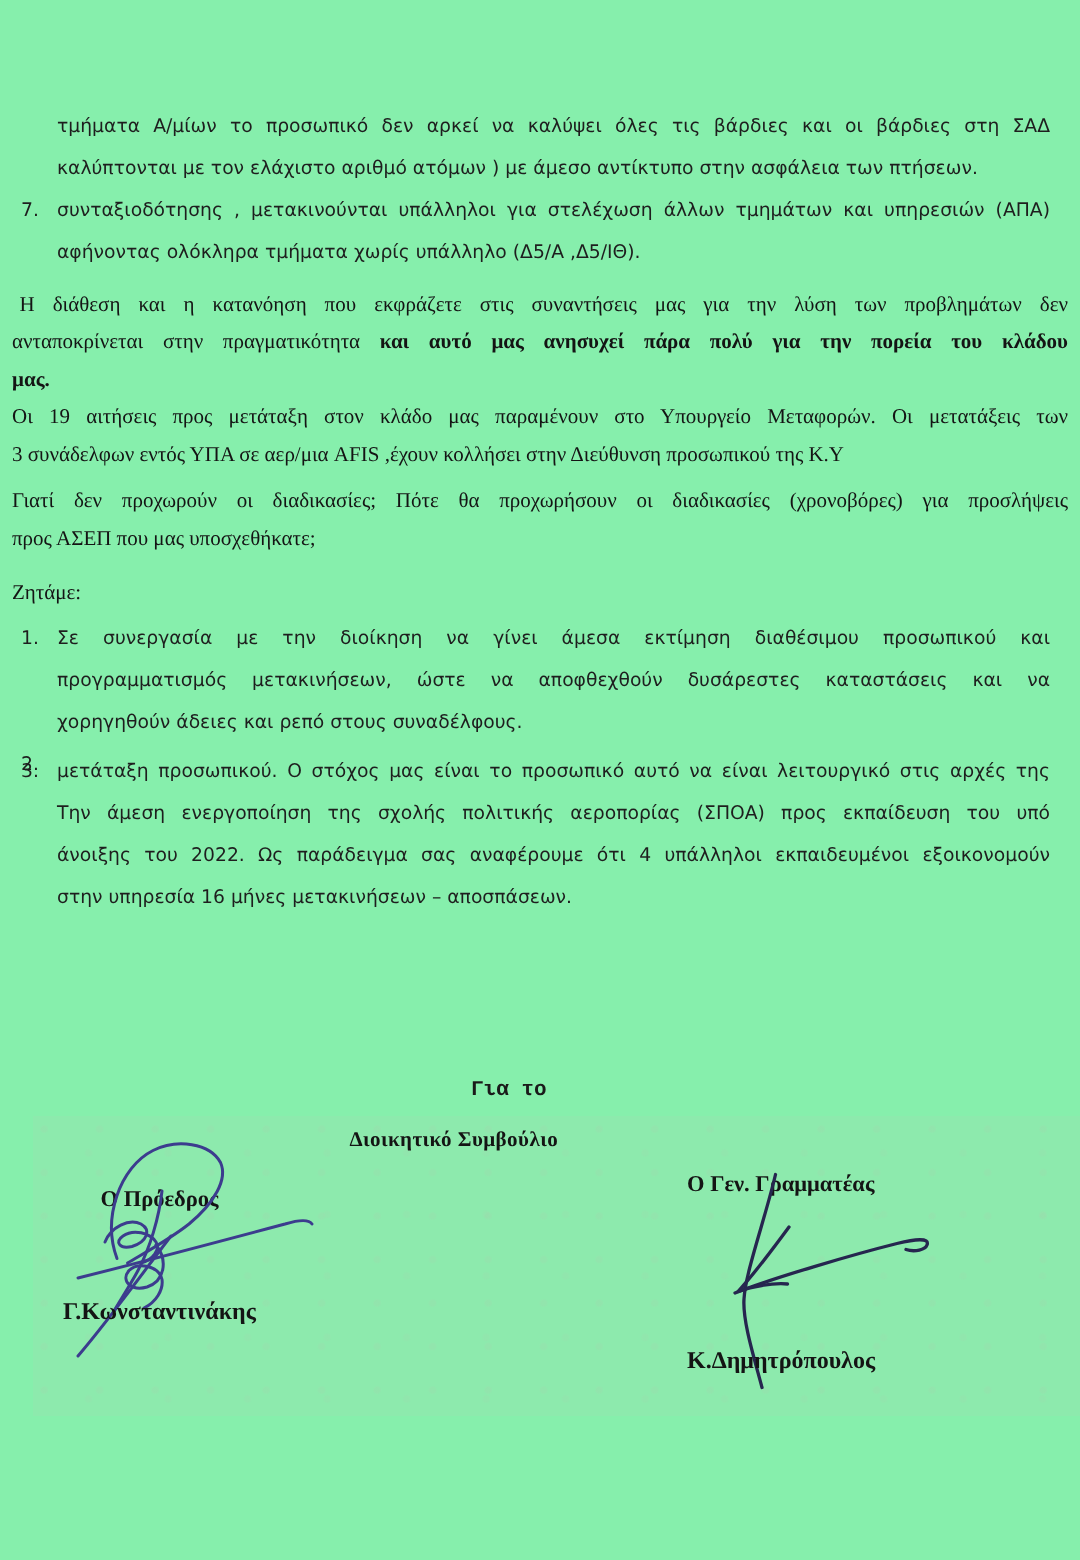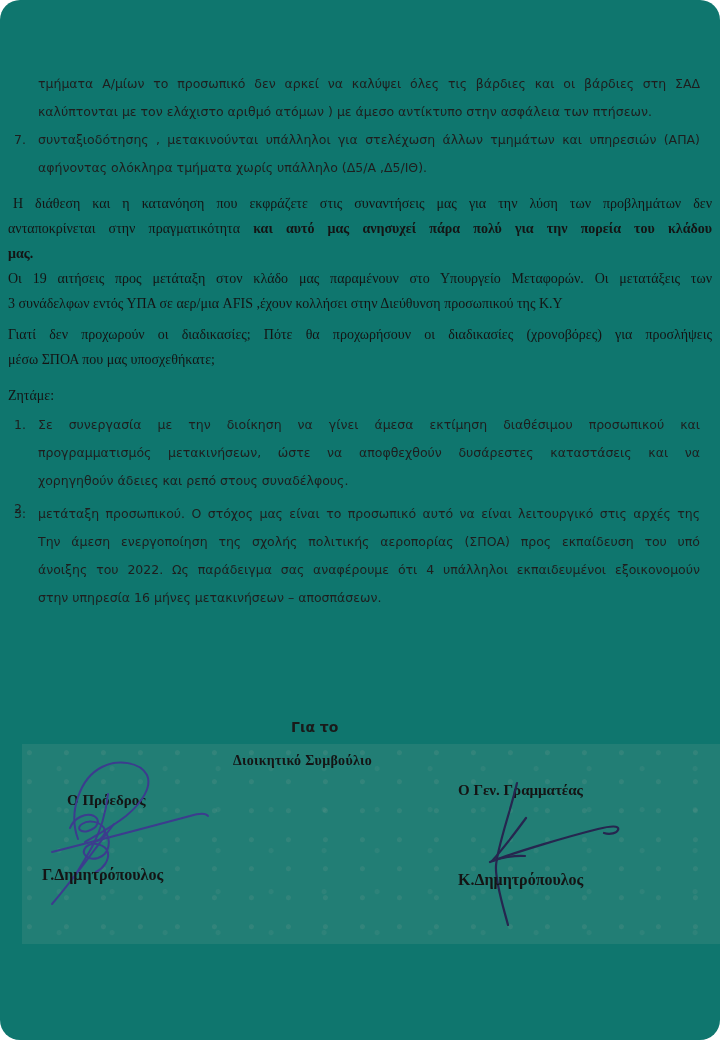--- a/index.html
+++ b/index.html
@@ -1,23 +1,22 @@
 <!DOCTYPE html>
 <html><head>
 <meta charset="utf-8">
 <style>
   html,body{margin:0;padding:0;background:#ffffff;}
   .page{
     position:relative;
     width:720px;height:1040px;
-    background:#0f766e;
+    background:#86efac;
     overflow:hidden;
     font-family:"DejaVu Sans",sans-serif;
     color:#1e1e1e;
-    border-radius:20px;
   }
   
   .scan-band{
     position:absolute;left:22px;top:744px;width:698px;height:200px;
     background:
       radial-gradient(circle at 20% 30%, rgba(190,182,170,0.10) 0 2px, transparent 3px),
       radial-gradient(circle at 70% 60%, rgba(190,182,170,0.08) 0 2px, transparent 3px),
       rgba(206,199,188,0.10);
     background-size:37px 29px, 53px 41px, auto;
   }
@@ -37,28 +36,28 @@
     font-family:"Liberation Serif",serif;
     font-size:14px;line-height:25px;color:#141414;
   }
   .serif-block .para.gap{margin-top:6px;}
   .serif-block .para.gap2{margin-top:11px;}
   .p1 .ln:first-child{text-indent:5px;}
   .demands{margin-top:3px;}
   .demands .num-item.gap{margin-top:5px;}
   
   .abs{position:absolute;}
-  .for-label{left:291px;top:719px;font-size:14px;font-weight:bold;color:#1a1a1a;}
+  .for-label{left:314px;top:719px;font-size:14px;font-weight:bold;color:#1a1a1a;font-family:Liberation Mono, monospace;}
   .board-label{left:233px;top:753px;font-family:"Liberation Serif",serif;font-size:14px;font-weight:bold;color:#141414;letter-spacing:0.3px;}
   .sig-title{font-family:"Liberation Serif",serif;font-size:15px;font-weight:bold;color:#141414;}
   .title-left{left:67px;top:792px;}
   .title-right{left:458px;top:782px;}
   .sig-name{font-family:"Liberation Serif",serif;font-size:16px;font-weight:bold;color:#141414;}
   .name-left{left:42px;top:866px;}
-  .name-right{left:458px;top:871px;}
+  .name-right{left:458px;top:899px;}
   svg.sig{position:absolute;overflow:visible;}
   .sig path{fill:none;stroke-linecap:round;stroke-linejoin:round;}
 </style>
 </head>
 <body>
 
 <div class="page">
 
   <div class="scan-band"></div>
 
@@ -81,21 +80,21 @@
         <div class="ln">Η διάθεση και η κατανόηση που εκφράζετε στις συναντήσεις μας για την λύση των προβλημάτων δεν</div>
         <div class="ln">ανταποκρίνεται στην πραγματικότητα <b>και αυτό μας ανησυχεί πάρα πολύ για την πορεία του κλάδου</b></div>
         <div class="ln last"><b>μας.</b></div>
       </div>
     <div class="para">
         <div class="ln">Οι 19 αιτήσεις προς μετάταξη στον κλάδο μας παραμένουν στο Υπουργείο Μεταφορών. Οι μετατάξεις των</div>
         <div class="ln last">3 συνάδελφων εντός ΥΠΑ σε αερ/μια AFIS ,έχουν κολλήσει στην Διεύθυνση προσωπικού της Κ.Υ</div>
       </div>
     <div class="para gap">
         <div class="ln">Γιατί δεν προχωρούν οι διαδικασίες; Πότε θα προχωρήσουν οι διαδικασίες (χρονοβόρες) για προσλήψεις</div>
-        <div class="ln last">μέσω ΣΠΟΑ που μας υποσχεθήκατε;</div>
+        <div class="ln last">προς ΑΣΕΠ που μας υποσχεθήκατε;</div>
       </div>
     <div class="para gap2">
         <div class="ln last">Ζητάμε:</div>
       </div>
   </div>
 
   <div class="sans-block demands">
     <div class="num-item">
       <span class="num">1.</span>
       <div>
@@ -138,16 +137,16 @@
   </svg>
 
   <svg class="sig" style="left:470px;top:778px;" width="160" height="150" viewBox="0 0 160 150">
     <g stroke-width="2.2" stroke="#26264f">
       <path d="M 47,5 C 40,35 27,70 26,88 C 25,103 33,128 38,147"></path>
       <path d="M 20,84 C 45,74 100,58 128,51 C 140,48 150,47 148,52 C 147,55 140,57 134,55"></path>
       <path d="M 56,40 C 45,55 32,72 22,83 C 30,80 45,77 55,78"></path>
     </g>
   </svg>
 
-  <div class="abs sig-name name-left">Γ.Δημητρόπουλος</div>
+  <div class="abs sig-name name-left">Γ.Κωνσταντινάκης</div>
   <div class="abs sig-name name-right">Κ.Δημητρόπουλος</div>
 
 </div>
 
 </body></html>

